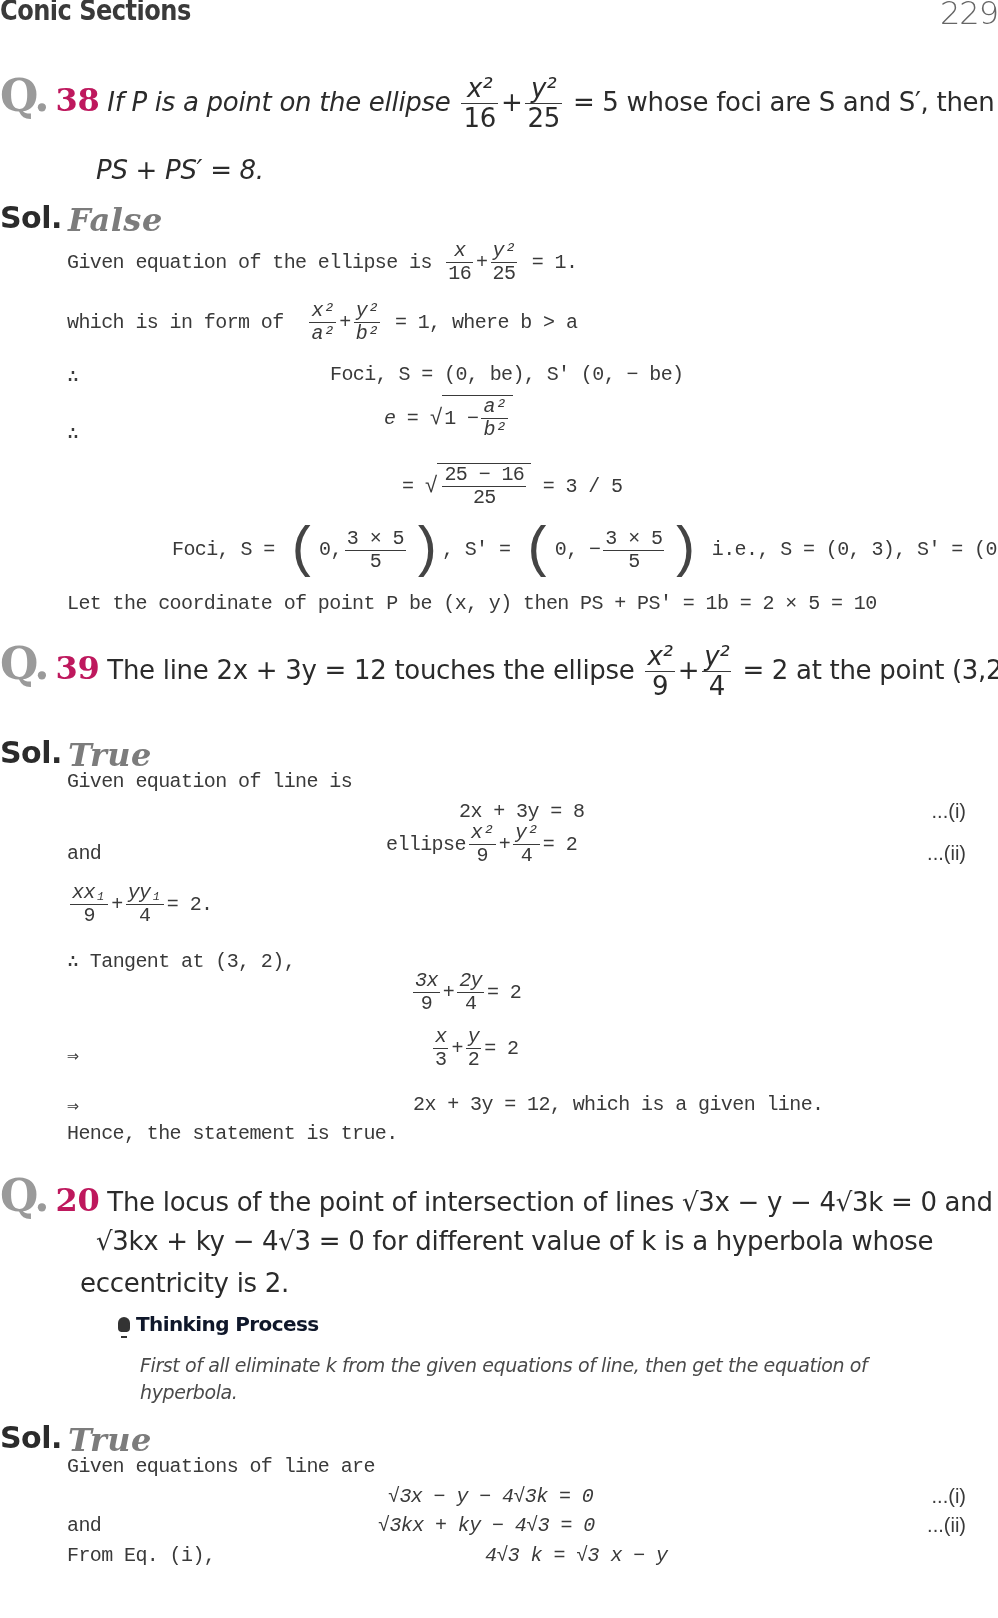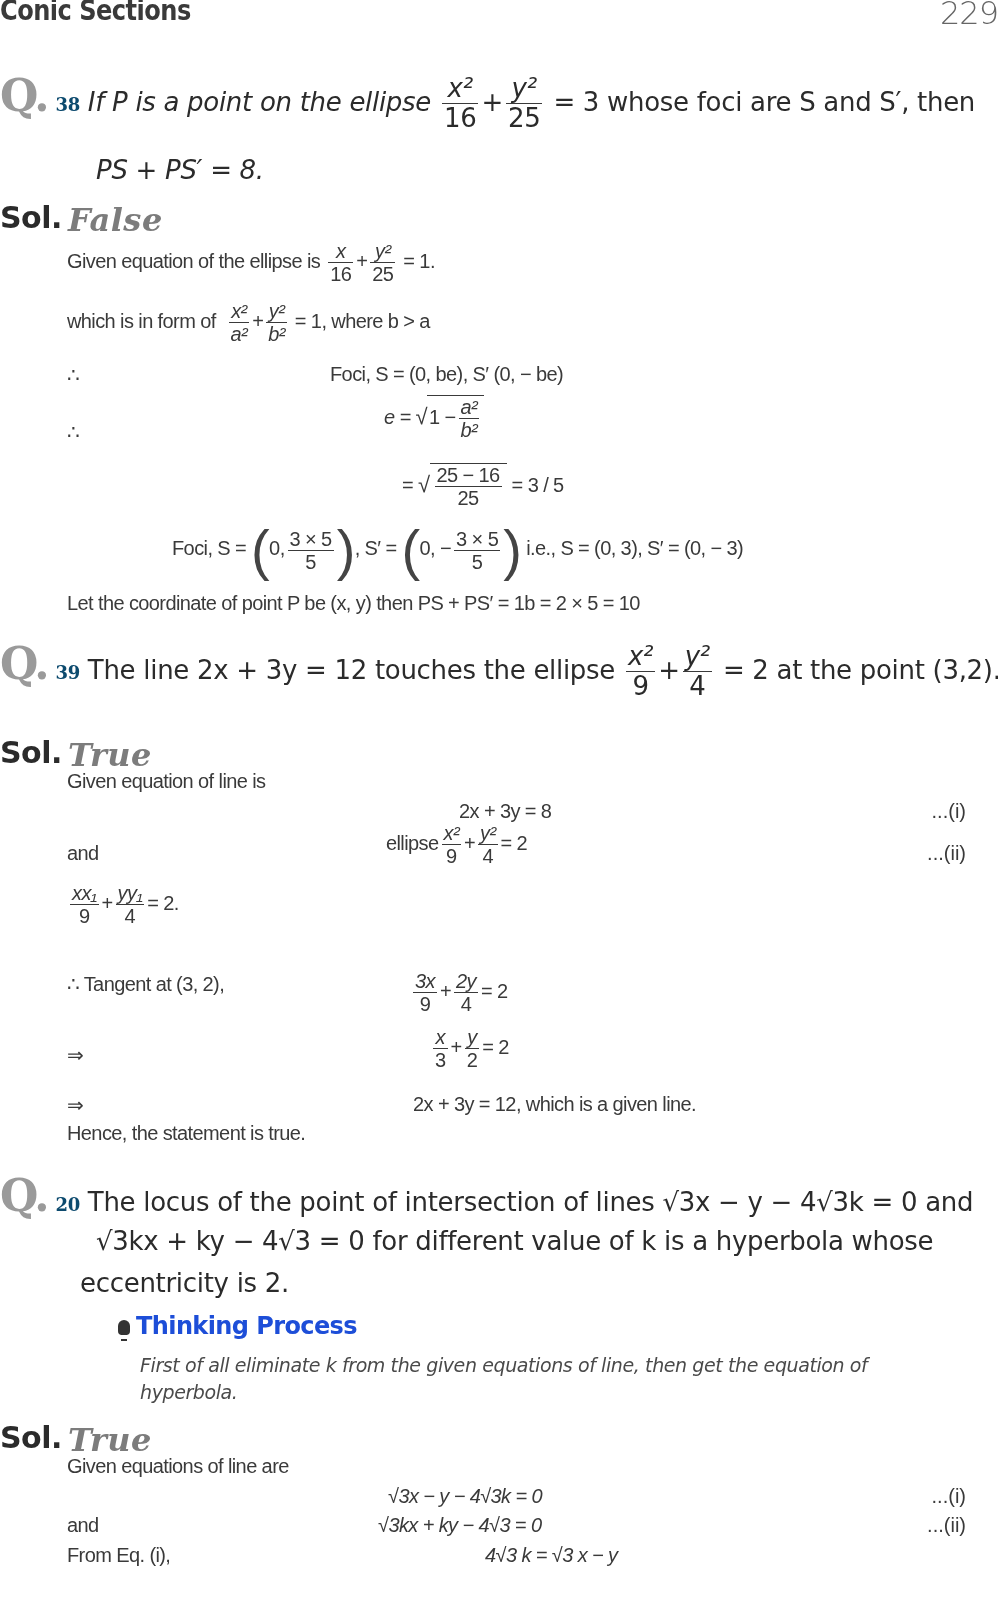--- a/index.html
+++ b/index.html
@@ -2,26 +2,26 @@
 <html><head>
 <meta charset="utf-8">
 <style>
   html, body { margin:0; padding:0; background:#ffffff; }
   body { width:998px; height:1618px; position:relative; overflow:hidden; color:#2a2a2a; font-family:"Liberation Sans", sans-serif; }
   .abs { position:absolute; white-space:nowrap; }
   .hdr-title { left:0; top:-6px; font-family:"DejaVu Sans", sans-serif; font-weight:bold; font-size:28px; color:#3a3a3a; letter-spacing:-0.6px; transform:scaleX(0.86); transform-origin:left top; }
   .hdr-page { right:0; top:-6px; font-family:"DejaVu Sans", sans-serif; font-weight:200; font-size:32px; color:#666; letter-spacing:-1px; }
   .q { font-family:"DejaVu Sans", sans-serif; font-size:26px; color:#2b2b2b; letter-spacing:-0.3px; }
   .qmark { font-family:"DejaVu Serif", serif; font-weight:bold; font-size:44px; color:#9a9a9a; letter-spacing:-2px; }
-  .qnum { font-family:"DejaVu Serif", serif; font-weight:bold; font-size:18px; color:#0c4a6e;text-align:center; }
+  .qnum { font-family:"DejaVu Serif", serif; font-weight:bold; font-size:32px; color:#be185d;text-align:center; }
   .sol { font-family:"DejaVu Sans", sans-serif; font-weight:bold; font-size:30px; color:#2b2b2b; letter-spacing:-0.5px; }
   .verdict { font-family:"DejaVu Serif", serif; font-style:italic; font-weight:bold; font-size:32px; color:#7c7c7c; letter-spacing:0.5px; }
-  .t { font-family:Liberation Sans, sans-serif; font-size:20px; color:#3a3a3a; letter-spacing:-0.6px; }
+  .t { font-family:Liberation Mono, monospace; font-size:20px; color:#3a3a3a; letter-spacing:-0.6px; }
   .i { font-style:italic; }
-  .tp-title { font-family:"DejaVu Sans", sans-serif; font-weight:bold; font-size:24px; color:#1d4ed8; letter-spacing:-0.6px; }
+  .tp-title { font-family:"DejaVu Sans", sans-serif; font-weight:bold; font-size:20px; color:#0f172a; letter-spacing:-0.6px; }
   .tp-body { font-family:"DejaVu Sans", sans-serif; font-style:italic; font-size:19px; color:#4a4a4a; letter-spacing:-0.4px; }
   .frac { display:inline-flex; flex-direction:column; align-items:center; vertical-align:middle; margin:0 3px; }
   .frac .n, .frac .d { line-height:1.1; padding:0 2px; }
   .frac .bar { border-top:1.3px solid #3a3a3a; width:100%; }
   .sqrt { display:inline-block; border-top:1.3px solid #3a3a3a; padding:0 2px; }
   .rad { font-size:1.1em; }
   .paren { font-size:56px; font-weight:100; color:#444; vertical-align:middle; line-height:1; }
   .ref { font-family:"Liberation Sans", sans-serif; font-size:20px; color:#3a3a3a; }
   .bulb { display:inline-block; width:12px; height:15px; background:#333; border-radius:6px 6px 4px 4px; position:relative; margin-right:6px; vertical-align:-1px; }
   .bulb::after { content:""; position:absolute; left:3px; bottom:-6px; width:6px; height:4px; border-top:2px solid #333; border-bottom:2px solid #333; }
@@ -38,21 +38,21 @@
   <span class="i">If P is a point on the ellipse</span>
   <span class="frac">
       <span class="n i">x²</span>
       <span class="bar"></span>
       <span class="d">16</span>
     </span>+<span class="frac">
       <span class="n i">y²</span>
       <span class="bar"></span>
       <span class="d">25</span>
     </span>
-  <span>= 3 whose foci are S and S′, then</span>
+  <span>= 5 whose foci are S and S′, then</span>
 </div>
 <div class="abs q i" style="left:96px;top:155px;">PS + PS′ = 8.</div>
 
 <div class="abs sol" style="left:0;top:200px;">Sol.</div>
 <div class="abs verdict" style="left:68px;top:201px;">False</div>
 
 <div class="abs t" style="left:67px;top:240px;">
   <span>Given equation of the ellipse is</span>
   <span class="frac">
       <span class="n i">x</span>
@@ -152,21 +152,21 @@
   <span class="frac">
       <span class="n i">xx₁</span>
       <span class="bar"></span>
       <span class="d">9</span>
     </span>+<span class="frac">
       <span class="n i">yy₁</span>
       <span class="bar"></span>
       <span class="d">4</span>
     </span><span>= 2.</span>
 </div>
-<div class="abs t" style="left:67px;top:948px;margin-top:24px;">∴ Tangent at (3, 2),</div>
+<div class="abs t" style="left:67px;top:948px;">∴ Tangent at (3, 2),</div>
 <div class="abs t" style="left:410px;top:970px;">
   <span class="frac">
       <span class="n i">3x</span>
       <span class="bar"></span>
       <span class="d">9</span>
     </span>+<span class="frac">
       <span class="n i">2y</span>
       <span class="bar"></span>
       <span class="d">4</span>
     </span><span>= 2</span>

